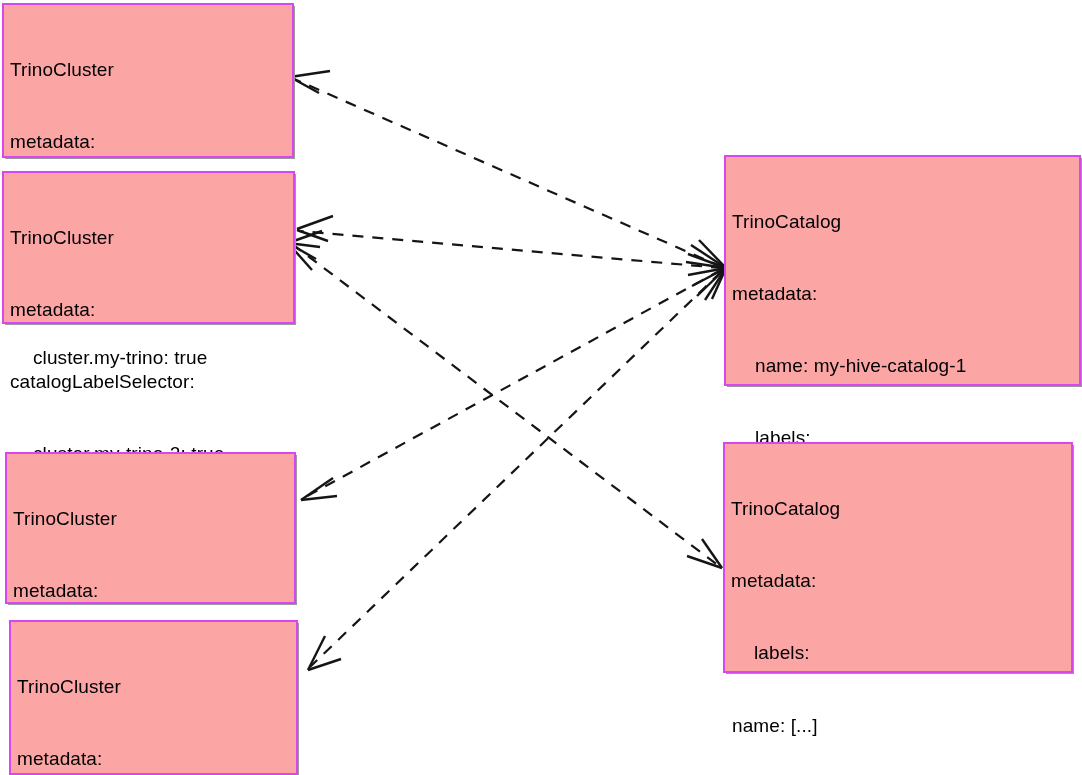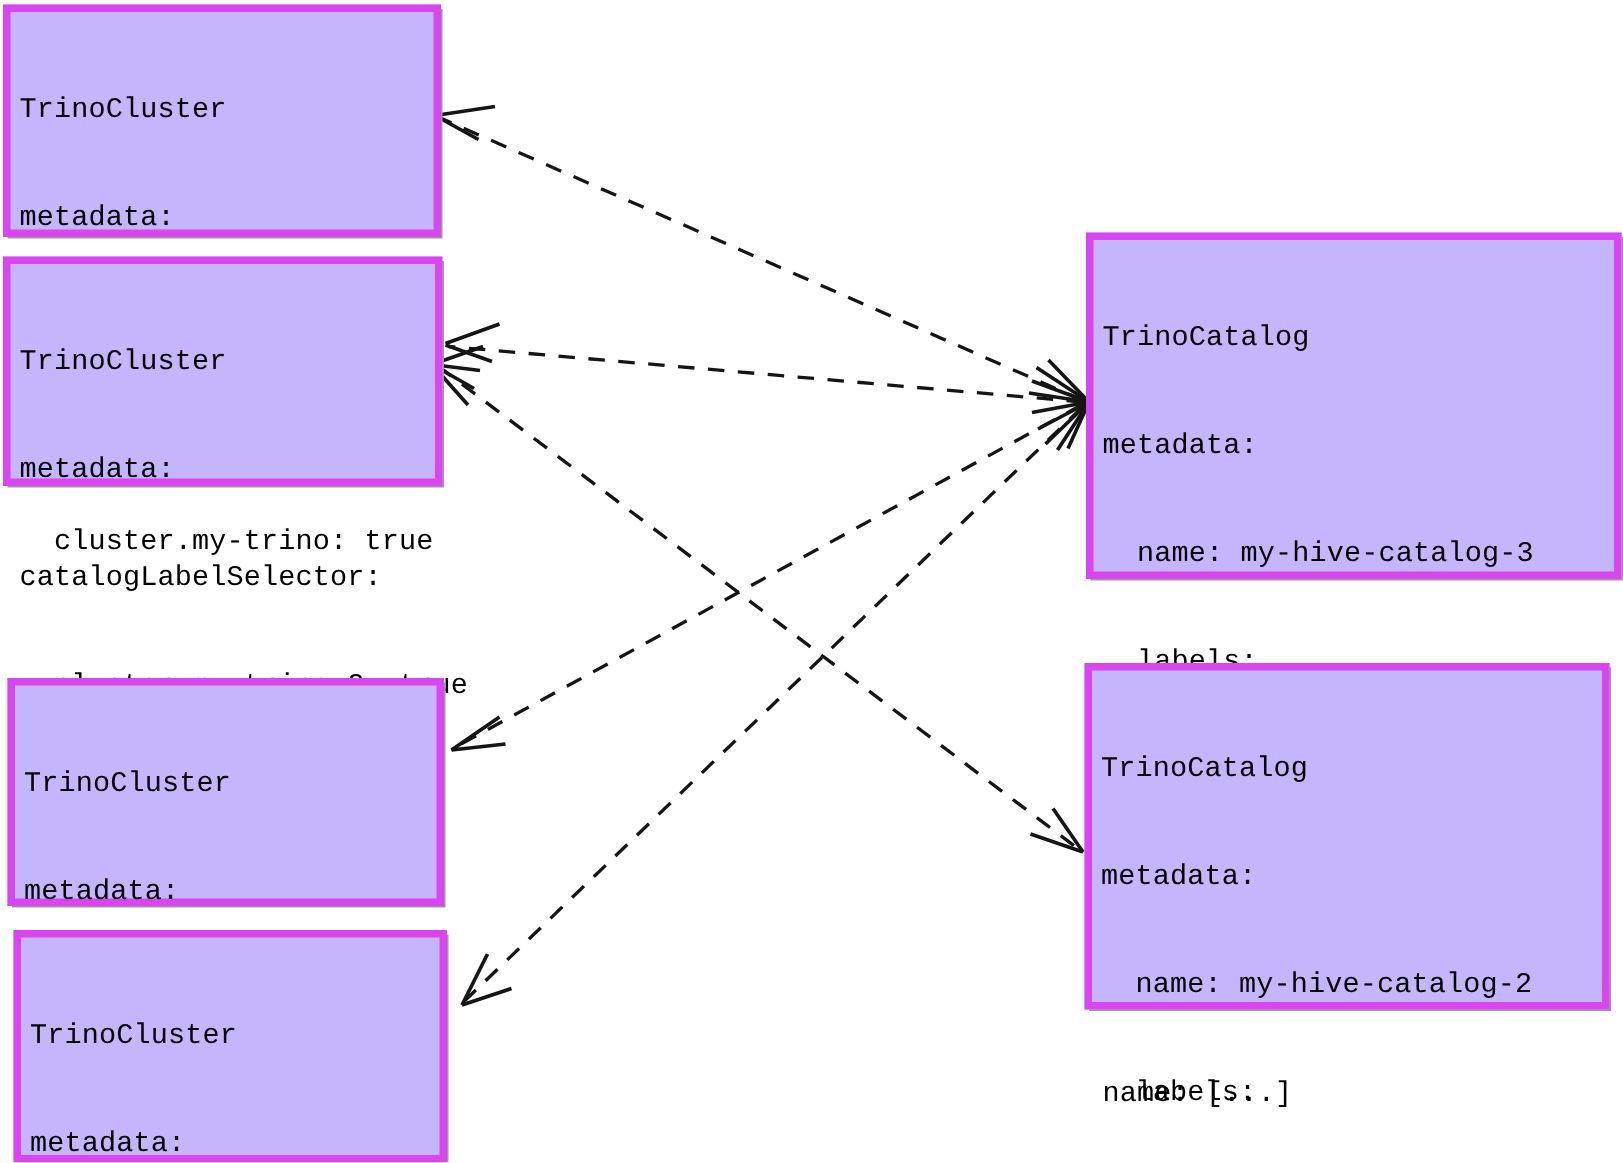--- a/index.html
+++ b/index.html
@@ -23,24 +23,23 @@
     position: absolute;
     left: 0;
     top: 0;
     width: 1082px;
     height: 775px;
     pointer-events: none;
   }
   .node {
     position: absolute;
     box-sizing: border-box;
-    background: #c4b5fd;
-    border: 5px solid #d946ef;
+    background: #fca5a5;
+    border: 2px solid #d946ef;
     box-shadow: 2px 2px 0 -1px #9a9a9a;
-    font-family: Liberation Mono, monospace;
   }
   .node-body {
     padding: 5px 6px 4px 6px;
     font-size: 19px;
     line-height: 24px;
     white-space: pre;
     letter-spacing: 0.1px;
   }
   .line {
     display: block;
@@ -149,33 +148,32 @@
       
       
       
     </div>
   </div>
 
   <div class="node" style="left:724px; top:155px; width:357px; height:231px;">
     <div class="node-body">
       <span class="line">TrinoCatalog</span>
       <span class="line">metadata:</span>
-      <span class="line indent-1">name: my-hive-catalog-3</span>
+      <span class="line indent-1">name: my-hive-catalog-1</span>
       <span class="line indent-1">labels:</span>
       <span class="line indent-2">cluster.my-trino: true</span>
       <span class="line indent-2">cluster.my-trino-2: true</span>
       <span class="line indent-2">env.dev: true</span>
       <span class="line">name: [...]</span>
     </div>
   </div>
 
   <div class="node" style="left:723px; top:442px; width:350px; height:231px;">
     <div class="node-body">
       <span class="line">TrinoCatalog</span>
       <span class="line">metadata:</span>
-      <span class="line indent-1">name: my-hive-catalog-2</span>
       <span class="line indent-1">labels:</span>
       
       
     </div>
   </div>
 
 </div>
 
 </body></html>

